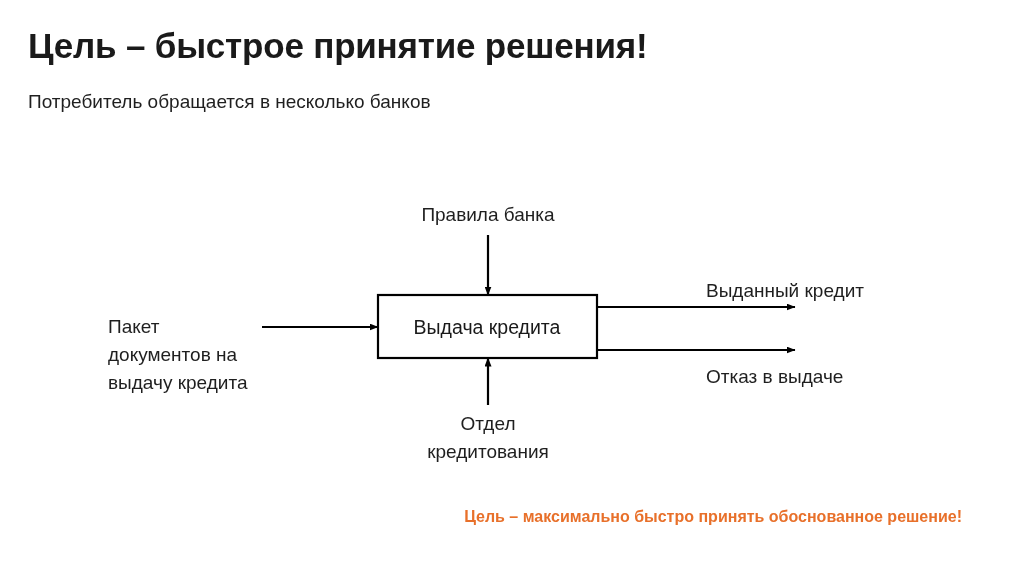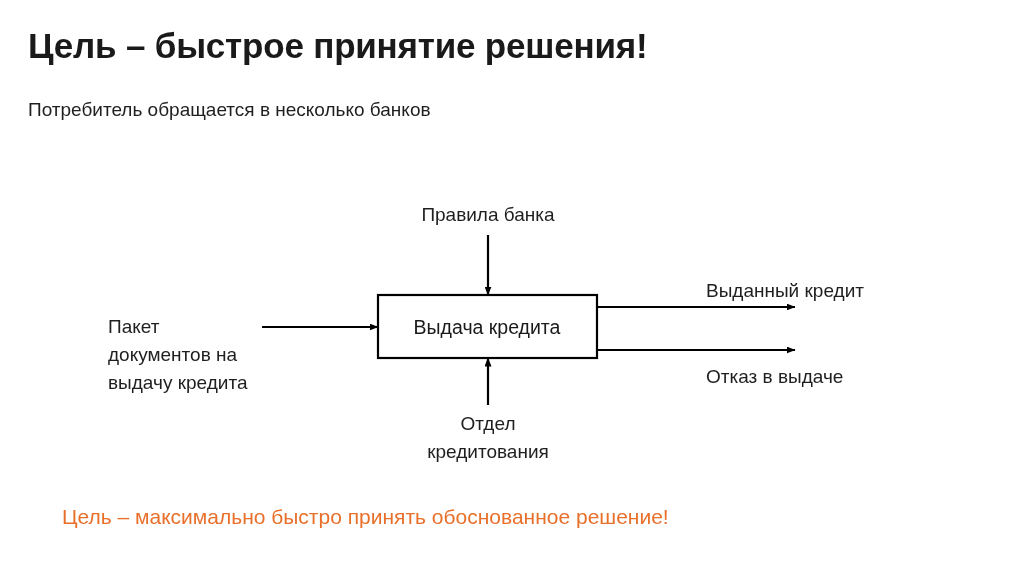--- a/index.html
+++ b/index.html
@@ -38,21 +38,20 @@
     white-space: nowrap;
   }
   .subtitle {
     position: absolute;
     left: 28px;
     font-size: 19px;
     font-weight: 400;
     line-height: 24px;
     color: #1f1f1f;
     white-space: nowrap;
-    margin-top: 8px;
   }
   .subtitle-1 { top: 90px; }
   .subtitle-2 { top: 126px; }
 
   
   .diagram {
     position: absolute;
     left: 0;
     top: 175px;
     width: 840px;
@@ -72,25 +71,26 @@
     font-size: 19.5px;
     fill: #1a1a1a;
   }
 
   
   .footer {
     position: absolute;
     left: 62px;
     top: 503px;
     width: 900px;
-    font-size: 21px;
-    font-weight: 400;
+    font-size: 16px;
+    font-weight: 700;
     line-height: 28px;
     color: #e8702a;
     white-space: nowrap;
+    text-align: right;
   }
 </style>
 </head>
 <body>
 
 <div class="slide">
 
   <div class="title">Цель – быстрое принятие решения!</div>
 
   <div class="subtitle subtitle-1">Потребитель обращается в несколько банков</div>

